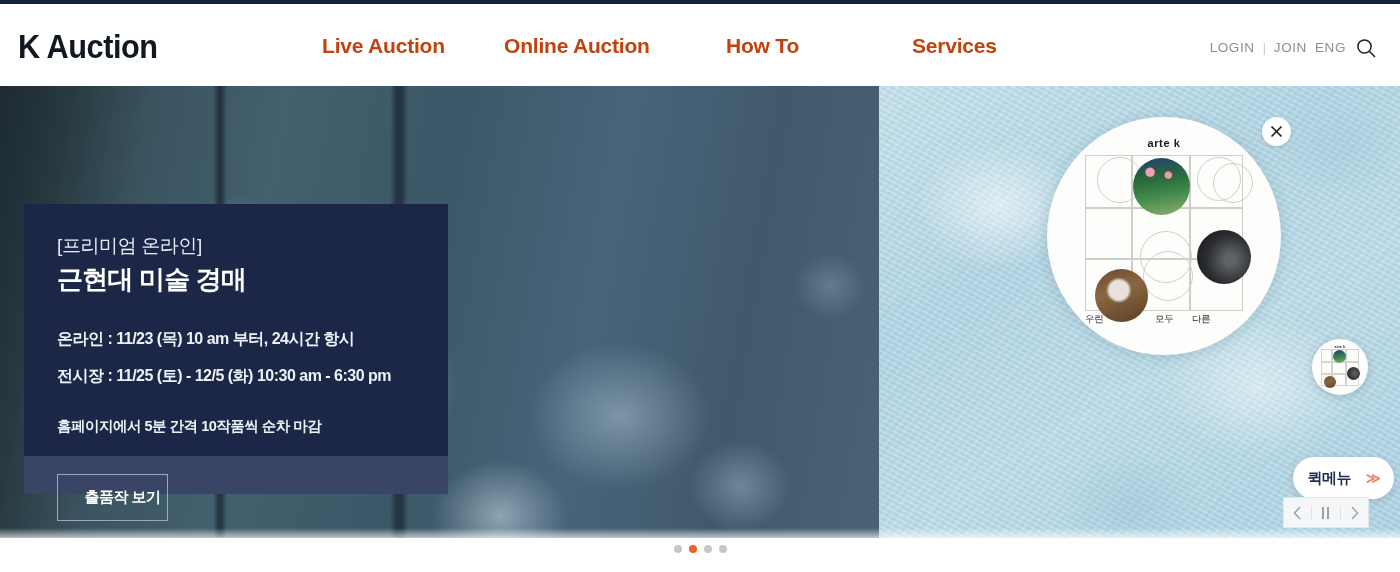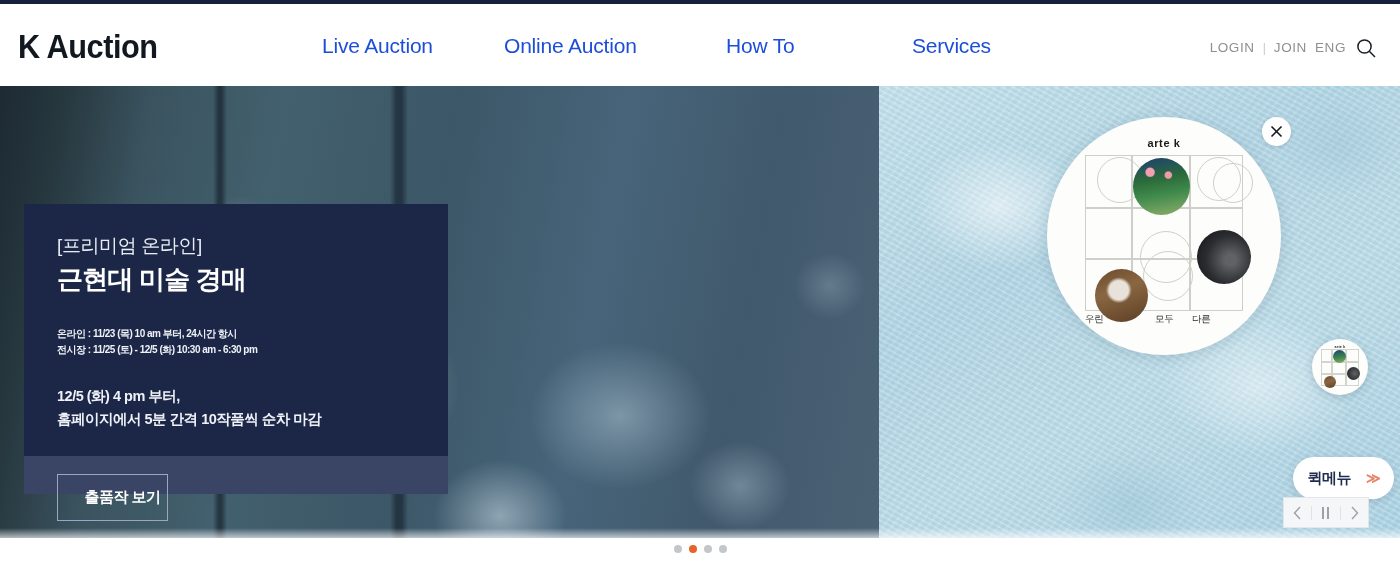--- a/index.html
+++ b/index.html
@@ -27,21 +27,21 @@
     position:absolute; left:14px; top:24px;
     font-size:33px; font-weight:700; color:#111820;
     letter-spacing:-0.5px;
     font-family:"Liberation Sans","DejaVu Sans",sans-serif;
     transform:scaleX(0.93); transform-origin:left center;
     white-space:nowrap;
   }
   .nav { position:absolute; left:300px; top:30px; height:34px; }
   .nav-item {
     position:absolute; top:0;
-    font-size:21px; font-weight:400; color:#1d4ed8;
+    font-size:21px; font-weight:700; color:#c2410c;
     letter-spacing:-0.2px; white-space:nowrap; cursor:pointer;
   }
   .nav-item:nth-child(1){ left:18px; }
   .nav-item:nth-child(2){ left:200px; }
   .nav-item:nth-child(3){ left:422px; }
   .nav-item:nth-child(4){ left:608px; }
 
   .util { position:absolute; right:58px; top:36px; display:flex; align-items:center; gap:8px; }
   .util a {
     font-size:13.5px; color:#8d8f92; letter-spacing:0.6px;
@@ -112,22 +112,23 @@
   }
   .panel-title {
     font-size:26px; font-weight:700; color:#ffffff; letter-spacing:-0.8px;
     line-height:1.25; margin-bottom:31px;
   }
   .sched-head {
     font-size:14.5px; font-weight:700; color:#ffffff; letter-spacing:-0.4px;
     margin-bottom:5px;
   }
   .sched-line {
-    font-size:10px; font-weight:700; color:#eef1f7; letter-spacing:-0.5px;
+    font-size:16px; font-weight:700; color:#eef1f7; letter-spacing:-0.5px;
     line-height:1.62;
+    margin-top:11px;
   }
   .note-block { margin-top:26px; }
   .note-line {
     font-size:14.5px; font-weight:700; color:#eef1f7; letter-spacing:-0.5px;
     line-height:1.62;
   }
   .view-btn {
     position:absolute; left:57px; top:474px;
     width:111px; height:47px;
     border:1px solid #9aa6c4; background:transparent;
@@ -325,21 +326,20 @@
 
   <div class="info-panel">
     <div class="info-inner">
       <div class="eyebrow">[프리미엄 온라인]</div>
       <div class="panel-title">근현대 미술 경매</div>
 
       <div class="sched-line">온라인 : 11/23 (목) 10 am 부터, 24시간 항시</div>
       <div class="sched-line">전시장 : 11/25 (토) - 12/5 (화) 10:30 am - 6:30 pm</div>
 
       <div class="note-block">
-        <div class="note-line">12/5 (화) 4 pm 부터,</div>
         <div class="note-line">홈페이지에서 5분 간격 10작품씩 순차 마감</div>
       </div>
     </div>
     <div class="panel-foot"></div>
   </div>
 
   <button class="view-btn">출품작 보기</button>
 
   <div class="arte-badge">
     <div class="brand">arte k</div>

